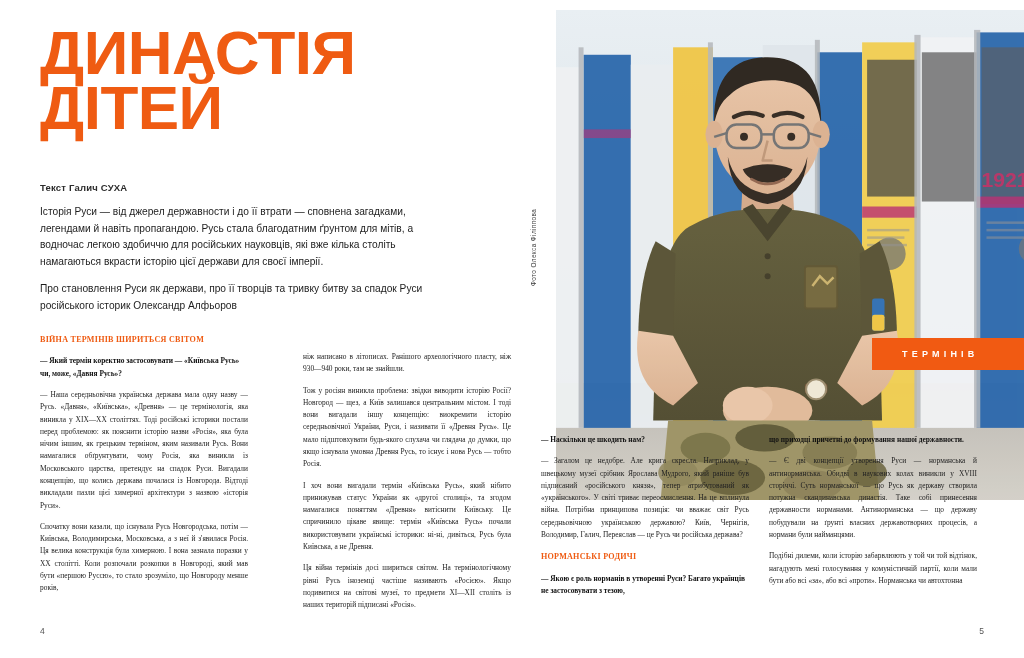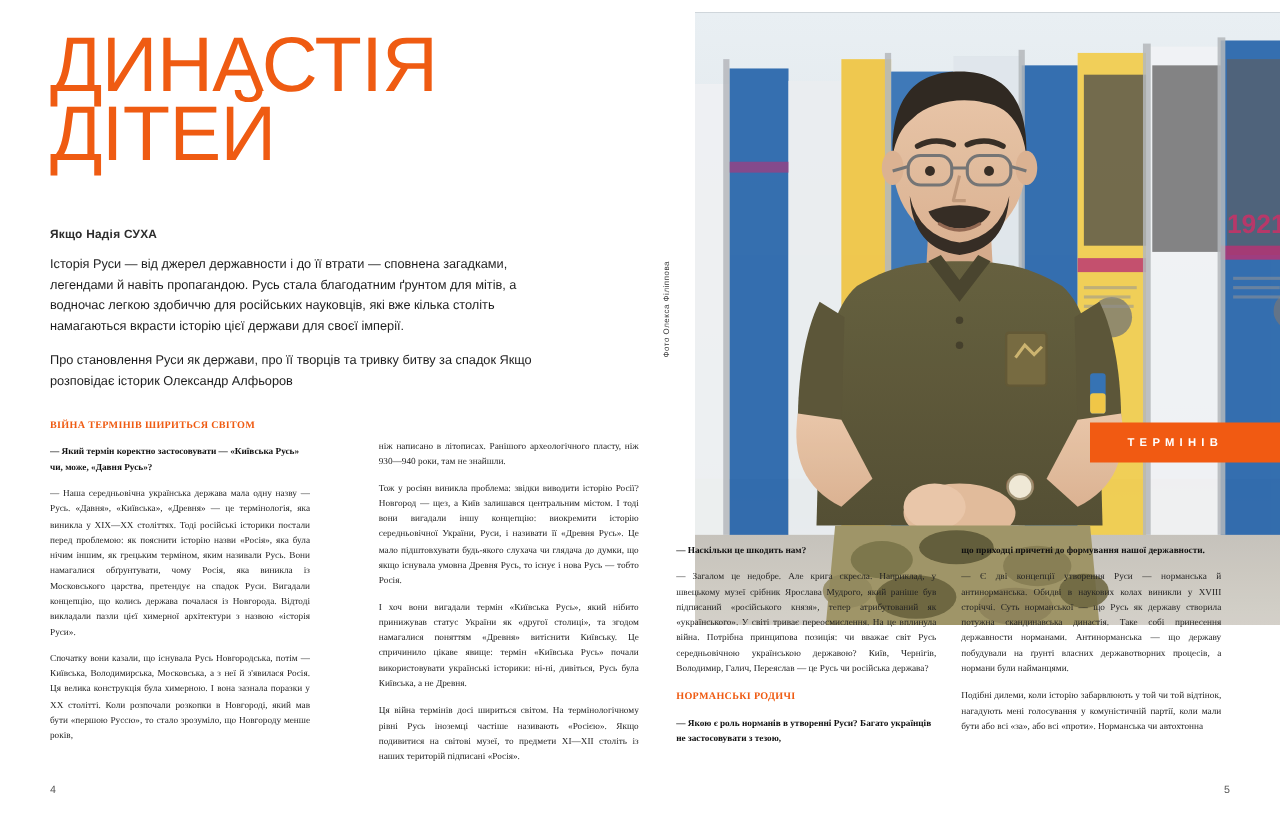--- a/index.html
+++ b/index.html
@@ -25,21 +25,21 @@
     left: 0; top: 0;
     width: 512px; height: 658px;
   }
 
   .headline {
     position: absolute;
     left: 40px;
     top: 26px;
     width: 440px;
     color: #ef5b12;
-    font-weight: 400;
+    font-weight: 700;
     font-size: 62px;
     line-height: 0.88;
     letter-spacing: -0.5px;
     text-transform: uppercase;
   }
   .headline .line2 { display: block; }
 
   .byline {
     position: absolute;
     left: 40px;
@@ -155,25 +155,25 @@
 
 <div class="spread">
 
   <div class="page-left">
 
     <div class="headline">
       <span>ДИНАСТІЯ</span>
       <span class="line2">ДІТЕЙ</span>
     </div>
 
-    <div class="byline">Якщо Надія СУХА</div>
+    <div class="byline">Текст Галич СУХА</div>
 
     <div class="lede">
       <p>Історія Руси — від джерел державности і до її втрати — сповнена загадками, легендами й навіть пропагандою. Русь стала благодатним ґрунтом для мітів, а водночас легкою здобиччю для російських науковців, які вже кілька століть намагаються вкрасти історію цієї держави для своєї імперії.</p>
-      <p>Про становлення Руси як держави, про її творців та тривку битву за спадок Якщо розповідає історик Олександр Алфьоров</p>
+      <p>Про становлення Руси як держави, про її творців та тривку битву за спадок Руси російського історик Олександр Алфьоров</p>
     </div>
 
     <div class="col col-1">
       <p class="sec-head">ВІЙНА ТЕРМІНІВ ШИРИТЬСЯ СВІТОМ</p>
       <p class="q">— Який термін коректно застосовувати — «Київська Русь» чи, може, «Давня Русь»?</p>
       <p>— Наша середньовічна українська держава мала одну назву — Русь. «Давня», «Київська», «Древня» — це термінологія, яка виникла у XIX—XX століттях. Тоді російські історики постали перед проблемою: як пояснити історію назви «Росія», яка була нічим іншим, як грецьким терміном, яким називали Русь. Вони намагалися обґрунтувати, чому Росія, яка виникла із Московського царства, претендує на спадок Руси. Вигадали концепцію, що колись держава почалася із Новгорода. Відтоді викладали пазли цієї химерної архітектури з назвою «історія Руси».</p>
       <p>Спочатку вони казали, що існувала Русь Новгородська, потім — Київська, Володимирська, Московська, а з неї й з'явилася Росія. Ця велика конструкція була химерною. І вона зазнала поразки у XX столітті. Коли розпочали розкопки в Новгороді, який мав бути «першою Руссю», то стало зрозуміло, що Новгороду менше років,</p>
     </div>
 
     <div class="col col-2">

